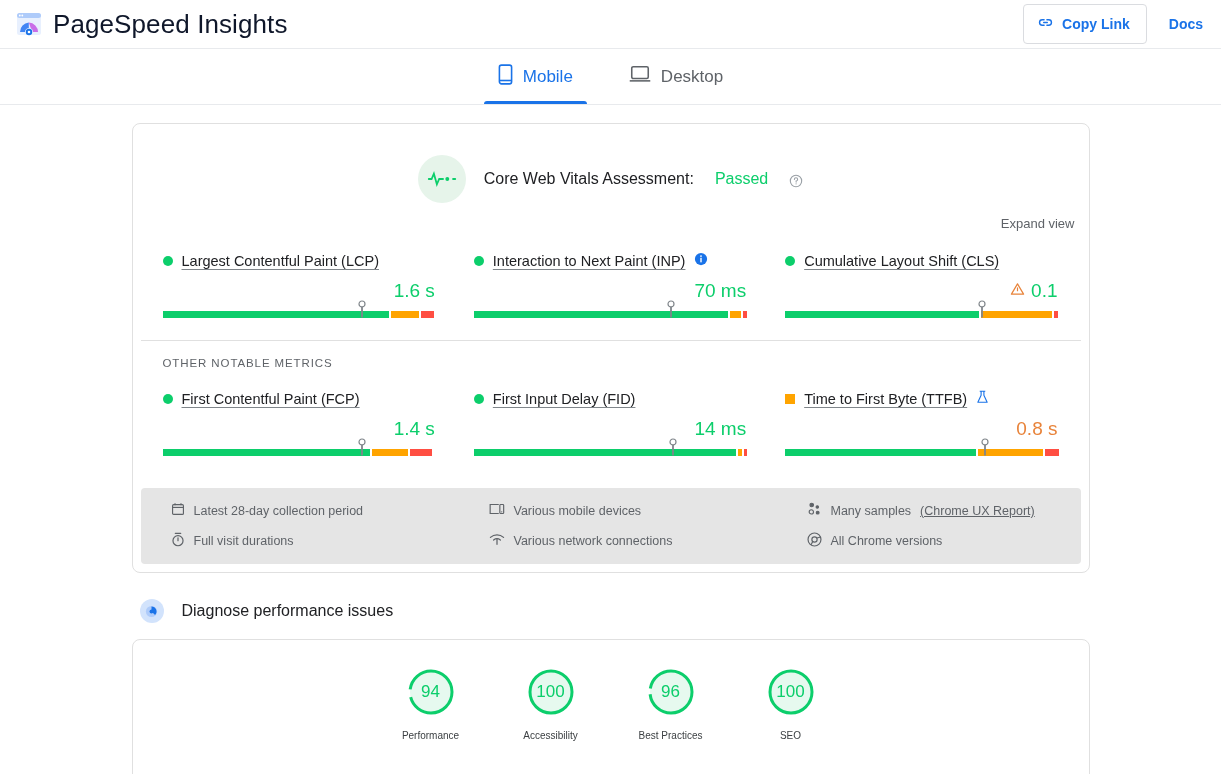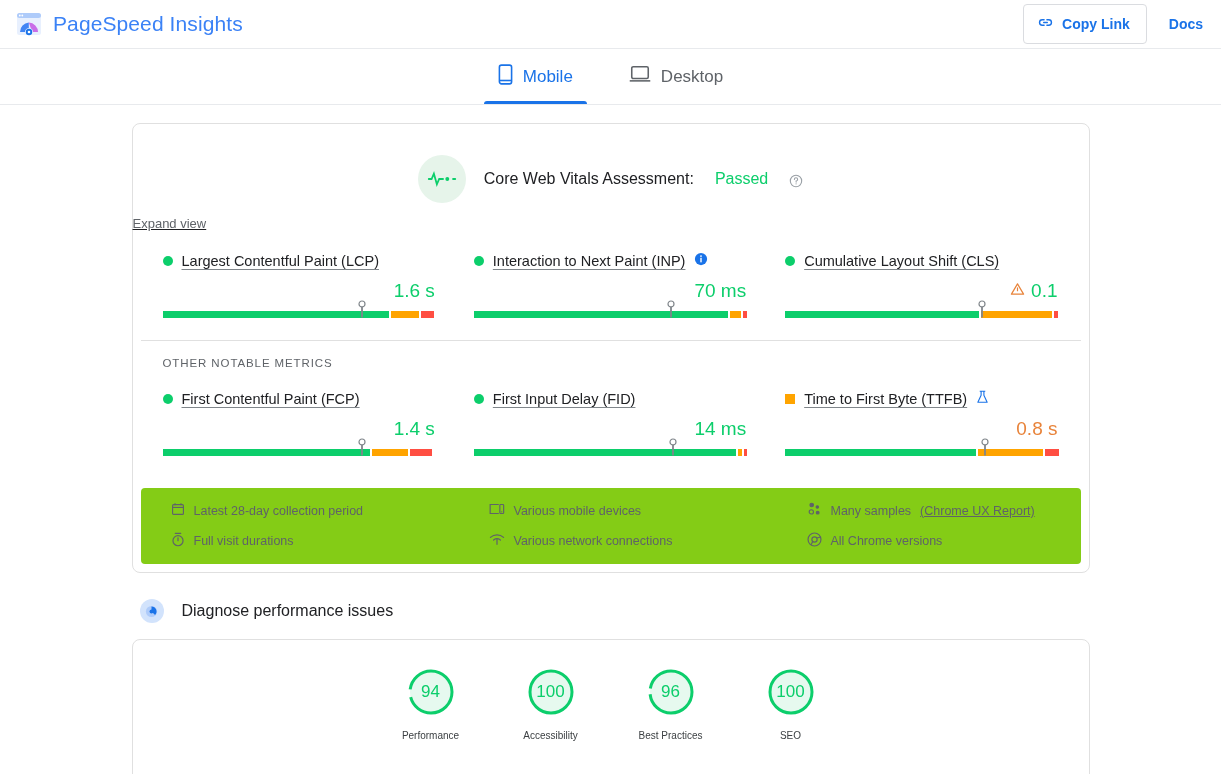--- a/index.html
+++ b/index.html
@@ -16,21 +16,21 @@
     position: relative;
     height: 49px;
     display: flex;
     align-items: center;
     padding: 0 16px;
     border-bottom: 1px solid #e8eaed;
     background: #fff;
   }
   .brand { display: flex; align-items: center; gap: 11px; }
   .brand-logo { width: 26px; height: 26px; display: block; }
-  .brand-title { font-size: 21px; color: #3b82f6; letter-spacing: .1px; text-align: center; }
+  .brand-title { font-size: 26px; color: #0f172a; letter-spacing: .1px; text-align: center; }
   .topbar-right {
     position: absolute; right: 14px; top: 50%; transform: translateY(-50%);
     display: flex; align-items: center; gap: 18px;
   }
   .copy-link-btn {
     display: flex; align-items: center; gap: 8px;
     border: 1px solid #dadce0; border-radius: 4px;
     background: #fff; color: #1a73e8;
     font-size: 14px; font-weight: bold;
     padding: 9px 16px 9px 13px;
@@ -72,21 +72,21 @@
     gap: 18px; padding: 31px 0 0 0;
   }
   .pulse-circle {
     width: 48px; height: 48px; border-radius: 50%;
     background: #e6f4ea; display: flex; align-items: center; justify-content: center;
   }
   .cwv-title { font-size: 16px; color: #202124; display: flex; align-items: flex-end; gap: 21px; }
   .cwv-pass { color: #0cce6b; }
   .help-icon { display: inline-flex; cursor: pointer; }
 
-  .expand-row { display: flex; padding: 13px 14px 0 0; text-decoration: underline; }
+  .expand-row { display: flex; justify-content: flex-end; padding: 13px 14px 0 0; }
   .expand-view { font-size: 13px; color: #5f6368; cursor: pointer; }
 
   .metrics-grid {
     display: grid; grid-template-columns: repeat(3, 1fr);
     column-gap: 38px; padding: 14px 30px 22px 30px;
   }
   .metric { padding-top: 6px; }
   .metric-head { display: flex; align-items: center; gap: 9px; height: 20px; }
   .dot { width: 10px; height: 10px; border-radius: 50%; flex: none; }
   .sq { width: 10px; height: 10px; flex: none; }
@@ -113,21 +113,21 @@
 
   
   .divider { height: 1px; background: #e0e0e0; margin: 0 8px; }
   .other-label {
     font-size: 11.5px; letter-spacing: .9px; color: #5f6368;
     padding: 16px 0 0 30px;
   }
 
   
   .meta-panel {
-    background: #84cc16; margin: 10px 8px 8px 8px; border-radius: 4px;
+    background: #e5e5e5; margin: 10px 8px 8px 8px; border-radius: 4px;
     display: grid; grid-template-columns: 318px 318px 1fr;
     padding: 14px 0 14px 30px; row-gap: 13px;
   }
   .meta-item { display: flex; align-items: center; gap: 9px; font-size: 12.5px; color: #5f6368; }
   .meta-link { text-decoration: underline; cursor: pointer; color: #5f6368; }
 
   
   .diagnose-row {
     width: 958px; margin: 26px auto 0 auto;
     display: flex; align-items: center; gap: 18px; padding-left: 8px;

